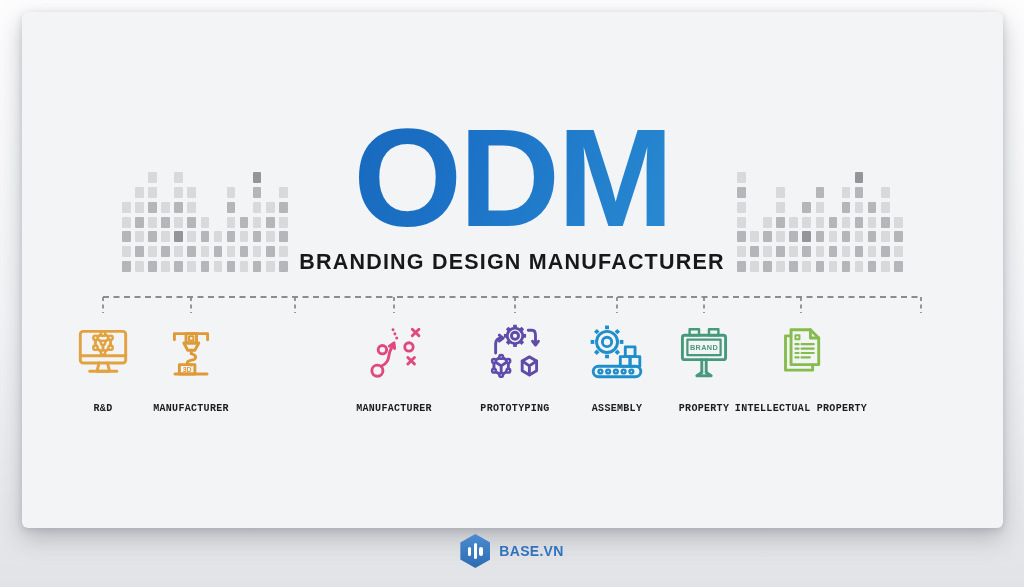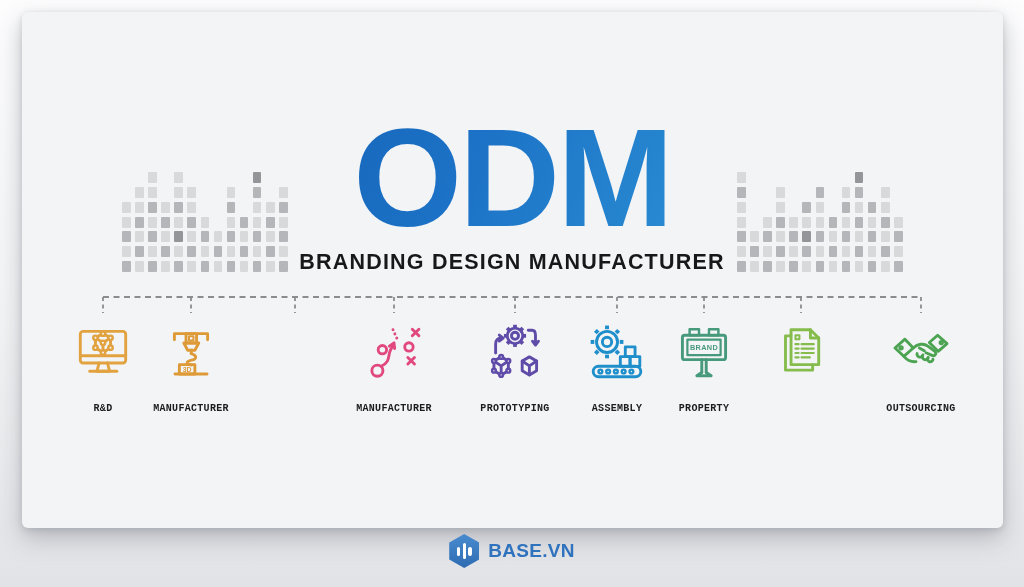--- a/index.html
+++ b/index.html
@@ -55,21 +55,21 @@
   }
   .hexagon{
     width:30px;height:34px;position:relative;
     clip-path:polygon(50% 0%,100% 25%,100% 75%,50% 100%,0% 75%,0% 25%);
     background:linear-gradient(180deg,#4a8bd0,#2e6cb2);
     display:flex;justify-content:center;align-items:center;gap:2.5px;
   }
   .hex-bar{width:3.2px;background:#fff;border-radius:2px;}
   .hex-bar.s{height:9px;}
   .hex-bar.t{height:16px;}
-  .footer-brand{font-size:19px;font-weight:bold;letter-spacing:.3px;color:#2f72be;}
+  .footer-brand{font-size:14px;font-weight:bold;letter-spacing:.3px;color:#2f72be;}
 </style>
 </head>
 <body>
 
 <div class="stage">
   <div class="card"></div>
 
   <div class="bars bars-left" id="bars-left">
       <div class="bar-col">
         <div class="bar-seg" style="background: rgb(180, 182, 186);"></div>
@@ -430,39 +430,23 @@
         <line x1="23" y1="20" x2="25.8" y2="20" stroke-width="2"></line>
           <line x1="28.5" y1="20" x2="39.5" y2="20" stroke-width="2"></line>
         <line x1="23" y1="24" x2="25.8" y2="24" stroke-width="2"></line>
           <line x1="28.5" y1="24" x2="39.5" y2="24" stroke-width="2"></line>
         <line x1="23" y1="28" x2="25.8" y2="28" stroke-width="2"></line>
           <line x1="28.5" y1="28" x2="39.5" y2="28" stroke-width="2"></line>
         <line x1="23" y1="32" x2="25.8" y2="32" stroke-width="2"></line>
           <line x1="28.5" y1="32" x2="36" y2="32" stroke-width="2"></line>
       </g>
     </svg>
-  </div>
-
-  <div class="item" style="left:921px">
-    <svg viewBox="0 0 56 56" style="color: rgb(76, 163, 82);">
-      <g class="icon-stroke" stroke-width="2.3">
-        <path d="M4.5 23.5 L13.5 15.5 L21 23.5 L12.5 31 Z"></path>
-        <path d="M51.5 19.5 L43 12 L35.5 18.5 L43.5 26.5 Z"></path>
-        <circle cx="10" cy="23.3" r="1.1"></circle>
-        <circle cx="46.3" cy="18.6" r="1.1"></circle>
-        <path d="M21 23.5 C25 19.5 30.5 19 34.5 22 L40.5 26.5 C42.5 28.2 40.8 31.2 38 30.2 L32.5 27.8"></path>
-        <path d="M24.5 28.5 a2.6 2.6 0 1 0 5.2 1.2"></path>
-        <path d="M29.3 30.8 a2.6 2.6 0 1 0 5.2 1.2"></path>
-        <path d="M34.2 32.6 a2.4 2.4 0 1 0 4.6 1"></path>
-        <path d="M12.5 31 C15.5 34.5 19.5 36.2 23.5 35.8"></path>
-        <path d="M26.5 23.5 L31 26"></path>
-      </g>
-    </svg>
-    <div class="item-label">OUTSOURCING</div>
-  </div>
+    <div class="item-label">INTELLECTUAL PROPERTY</div>
+  </div>
+
 
   <div class="footer">
     <div class="hexagon">
       <div class="hex-bar s"></div>
       <div class="hex-bar t"></div>
       <div class="hex-bar s"></div>
     </div>
     <div class="footer-brand">BASE.VN</div>
   </div>
 </div>

